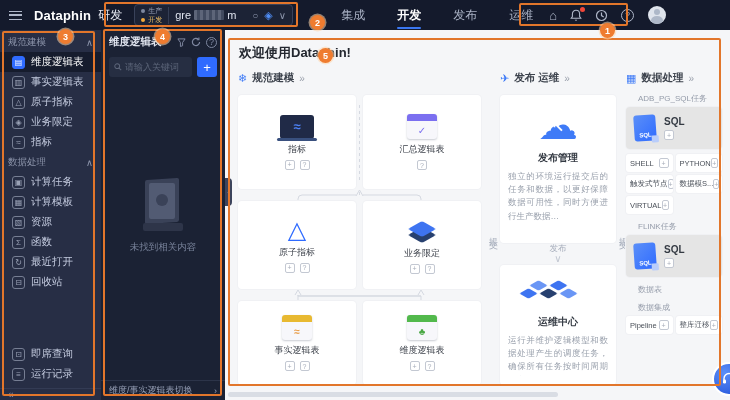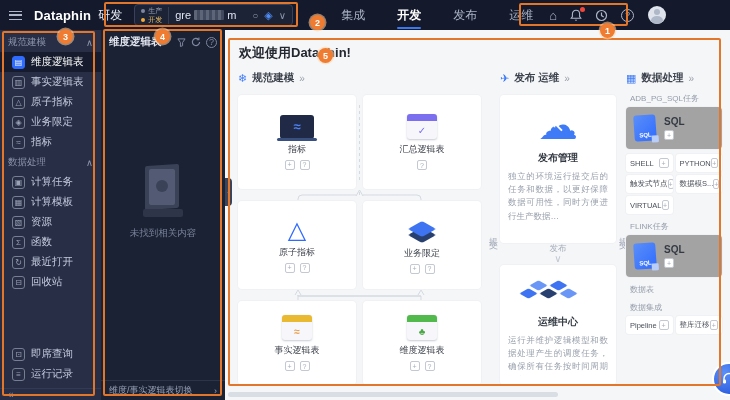--- a/index.html
+++ b/index.html
@@ -126,22 +126,22 @@
   .cubes i{ position:absolute; width:13px; height:13px; border-radius:2px; transform:rotateX(55deg) rotateZ(45deg); background:#3e74f1;}
   .cubes i:nth-child(1){ left:24px; top:6px; background:#6a96f5;}
   .cubes i:nth-child(2){ left:44px; top:6px;}
   .cubes i:nth-child(3){ left:34px; top:14px; background:#27406f;}
   .cubes i:nth-child(4){ left:14px; top:14px;}
   .cubes i:nth-child(5){ left:54px; top:14px; background:#6a96f5;}
   .pubconn{ height:22px; display:flex; flex-direction:column; align-items:center; justify-content:center; color:#a6adbb; font-size:8.5px; line-height:1.1;}
   .pubconn .varr{ color:#c2c7d1; font-size:10px;}
 
   .col3{ position:absolute; left:401px; top:40px; width:96px;}
-  .sub{ font-size:8px; color:#959caa; margin:7px 4px 3px; white-space:nowrap;}
-  .bigcard{ background:#a3a3a3; border-radius:4px; height:42px; display:flex; align-items:center; gap:8px; padding:0 8px; cursor:pointer; box-shadow:0 0 0 1px #f0f1f4;}
+  .sub{ font-size:8px; color:#959caa; margin:7px 12px 3px; white-space:nowrap;}
+  .bigcard{ background:#e5e5e5; border-radius:4px; height:42px; display:flex; align-items:center; gap:8px; padding:0 8px; cursor:pointer; box-shadow:0 0 0 1px #f0f1f4;}
   .sqldoc{ width:22px; height:26px; background:linear-gradient(135deg,#5b8ff8,#2f6bff); border-radius:3px; position:relative;
     display:flex; align-items:flex-end; justify-content:center; color:#fff; font-size:6px; font-weight:bold; padding-bottom:3px; transform:rotate(-4deg);}
   .sqldoc:after{ content:""; position:absolute; right:-2px; bottom:-2px; width:7px; height:7px; background:#b9cdfb; border-radius:1px;}
   .bigmeta{ display:flex; flex-direction:column; gap:3px; align-items:flex-start;}
   .bigmeta .blab{ font-size:10px; font-weight:bold; color:#343a43;}
   .chips{ display:grid; grid-template-columns:1fr 1fr; gap:3px;}
   .chip{ background:#fff; border-radius:3px; height:18px; display:flex; align-items:center; justify-content:space-between;
     padding:0 4px; font-size:7.5px; color:#4a5059; cursor:pointer; box-shadow:0 0 0 1px #f0f1f4; overflow:hidden; white-space:nowrap;}
 
   .hsb{ position:absolute; left:3px; bottom:3px; width:330px; height:5px; background:#d9dde4; border-radius:3px; cursor:pointer;}
@@ -303,20 +303,30 @@
             <path d="M1 1h8L6.2 5v3.6L3.8 9.4V5z" fill="none" stroke="#7e87a0" stroke-width="1.1"></path>
           </svg>
       </span>
       <span class="p2-ic">
         <svg width="10" height="10" viewBox="0 0 10 10">
             <path d="M8.6 5a3.6 3.6 0 1 1-1.1-2.6" fill="none" stroke="#7e87a0" stroke-width="1.2"></path>
             <path d="M7.9 0.6v2.2H5.7" fill="none" stroke="#7e87a0" stroke-width="1.1"></path>
           </svg>
       </span>
       <span class="p2-ic" style="font-size:9px;border:1px solid #7e87a0;border-radius:50%;width:11px;height:11px;justify-content:center;">?</span>
+    </div>
+    <div class="p2-search-row">
+      <span class="p2-input">
+        <svg width="8" height="8" viewBox="0 0 10 10">
+            <circle cx="4" cy="4" r="3" fill="none" stroke="#5c6579" stroke-width="1.3"></circle>
+            <line x1="6.3" y1="6.3" x2="9" y2="9" stroke="#5c6579" stroke-width="1.3"></line>
+          </svg>
+        <input placeholder="请输入关键词" style="">
+      </span>
+      <button class="p2-add">+</button>
     </div>
     <div class="p2-empty">
       <div class="boxart">
           <i class="b1"></i>
           <i class="b2"></i>
           <i class="b3"></i>
           <i class="b4"></i>
         </div>
       <div class="p2-empty-text">未找到相关内容</div>
     </div>

